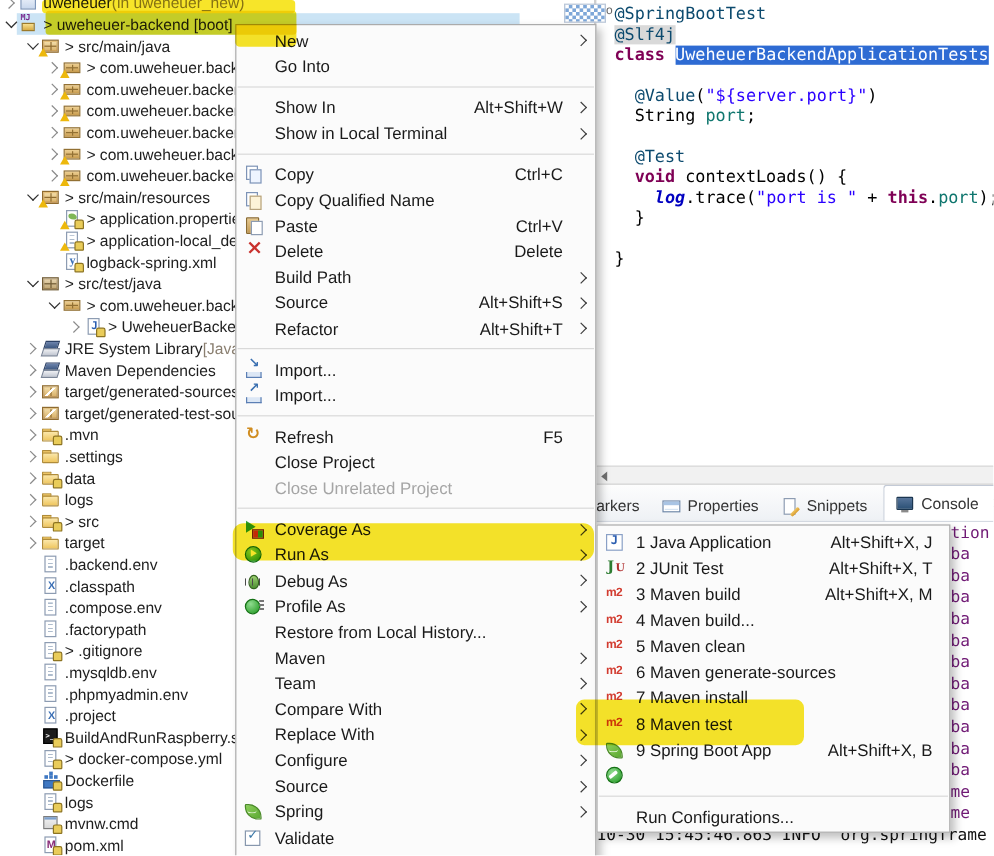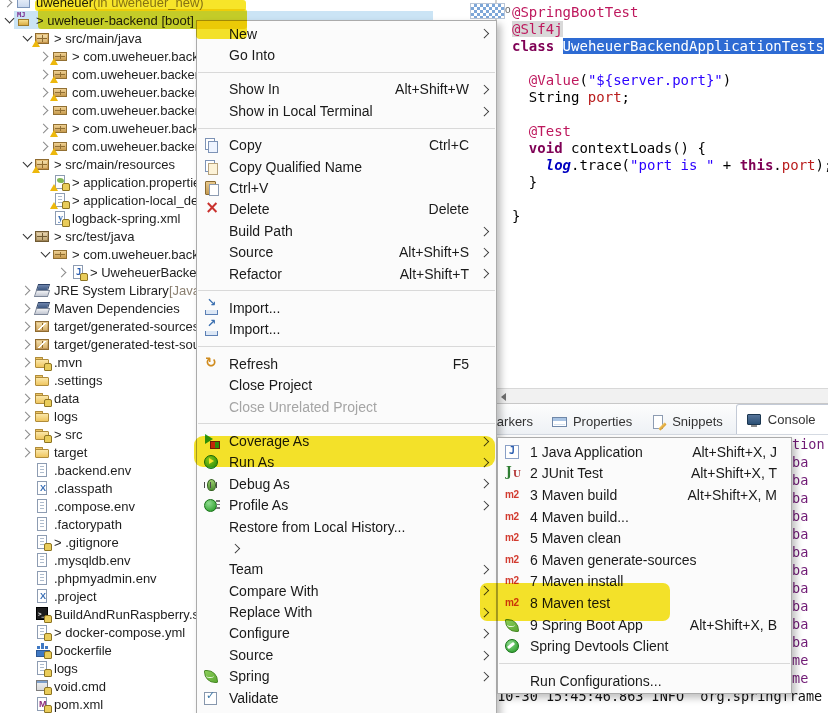--- a/index.html
+++ b/index.html
@@ -90,24 +90,24 @@
   .properties-icon::after{content:"";position:absolute;left:2px;right:2px;top:4px;height:3px;background:#a9c4e4;box-shadow:0 5px 0 -1px #d7e4f2}
   .snippets-icon::before{content:"";position:absolute;inset:1px 4px 1px 3px;background:#fff;border:1px solid #8d9cb2}
   .snippets-icon::after{content:"";position:absolute;right:0;bottom:2px;width:9px;height:3px;background:linear-gradient(#f0c766,#d99b2b);transform:rotate(-45deg);border-radius:1px}
   .console-icon::before{content:"";position:absolute;left:1px;top:2px;right:2px;height:9px;background:linear-gradient(#56749a,#2c5176);border:1px solid #1b3650;border-radius:1px}
   .console-icon::after{content:"";position:absolute;left:5px;bottom:1px;width:6px;height:2px;background:#8a8a8a}
 
   
   #editor{position:absolute;left:495px;top:0;width:333px;height:388px;background:#fff;border-left:2px solid #cfcfcf;z-index:1}
   #code{position:absolute;left:15px;top:4px;font:14px/17px "DejaVu Sans Mono",monospace;color:#000}
   .cline{height:17px;white-space:pre}
-  .ann{color:#be185d}
+  .ann{color:#0c4a6e}
   .kw{color:#7f0055;font-weight:bold}
   .str{color:#2a00ff}
-  .fld{color:#b91c1c}
+  .fld{color:#0f766e}
   .sfld{color:#0000c0;font-style:italic;font-weight:bold}
   .sel{background:#2e6bd3;color:#fff}
   .occ{background:#d9d9d9}
   .p{color:#000}
   #checker{position:absolute;left:470px;top:3px;width:33px;height:14px;z-index:2;
     background:repeating-conic-gradient(#7ea7d8 0 25%,#ffffff 0 50%) 0 0/6px 6px;border:1px solid #b9c6d8}
   #odot{position:absolute;left:505px;top:4px;font:10px/11px "Liberation Sans",sans-serif;color:#666;z-index:2}
   #hscroll{position:absolute;left:495px;top:388px;width:333px;height:15px;background:#f1f1f1;border-top:1px solid #d8d8d8;z-index:1}
   #hscroll .larr{position:absolute;left:6px;top:4px;width:0;height:0;border-right:5px solid #6f6f6f;border-top:4px solid transparent;border-bottom:4px solid transparent}
 
@@ -429,21 +429,21 @@
           <span class="icon file-icon">
             <i class="ov ov-lock"></i>
           </span>
           <span class="tlabel">logs</span>
         </div>
         <div class="trow" style="padding-left: 20px;">
           <span class="tchev empty"></span>
           <span class="icon cmd-file-icon">
             <i class="ov ov-lock"></i>
           </span>
-          <span class="tlabel">void.cmd</span>
+          <span class="tlabel">mvnw.cmd</span>
         </div>
         <div class="trow" style="padding-left: 20px;">
           <span class="tchev empty"></span>
           <span class="icon pom-file-icon">
             <i class="ov ov-lock"></i>
           </span>
           <span class="tlabel">pom.xml</span>
         </div>
       </div>
   </div>
@@ -548,20 +548,21 @@
         <span class="maccel">Ctrl+C</span>
         <span class="marrow"></span>
       </div>
       <div class="mi">
         <span class="mic"><span class="icon copy-qualified-icon"></span></span>
         <span class="mlabel">Copy Qualified Name</span>
         <span class="marrow"></span>
       </div>
       <div class="mi">
         <span class="mic"><span class="icon paste-icon"></span></span>
+        <span class="mlabel">Paste</span>
         <span class="maccel">Ctrl+V</span>
         <span class="marrow"></span>
       </div>
       <div class="mi">
         <span class="mic"><span class="icon delete-icon"></span></span>
         <span class="mlabel">Delete</span>
         <span class="maccel">Delete</span>
         <span class="marrow"></span>
       </div>
       <div class="mi">
@@ -644,20 +645,21 @@
           <i></i>
         </span>
       </div>
       <div class="mi">
         <span class="mic"></span>
         <span class="mlabel">Restore from Local History...</span>
         <span class="marrow"></span>
       </div>
       <div class="mi">
         <span class="mic"></span>
+        <span class="mlabel">Maven</span>
         <span class="marrow">
           <i></i>
         </span>
       </div>
       <div class="mi">
         <span class="mic"></span>
         <span class="mlabel">Team</span>
         <span class="marrow">
           <i></i>
         </span>
@@ -740,21 +742,20 @@
         <span class="mic"><span class="icon m2-icon"></span></span>
         <span class="mlabel">8 Maven test</span>
       </div>
       <div class="mi">
         <span class="mic"><span class="icon spring-leaf-icon"></span></span>
         <span class="mlabel">9 Spring Boot App</span>
         <span class="maccel">Alt+Shift+X, B</span>
       </div>
       <div class="mi">
         <span class="mic"><span class="icon devtools-icon"></span></span>
-        <span class="mlabel">Spring Devtools Client</span>
       </div>
       <div class="msep"></div>
       <div class="mi">
         <span class="mic"></span>
         <span class="mlabel">Run Configurations...</span>
       </div>
     </div>
 
   <div class="hl" id="hl-top-a"></div>
   <div class="hl" id="hl-top-b"></div>

